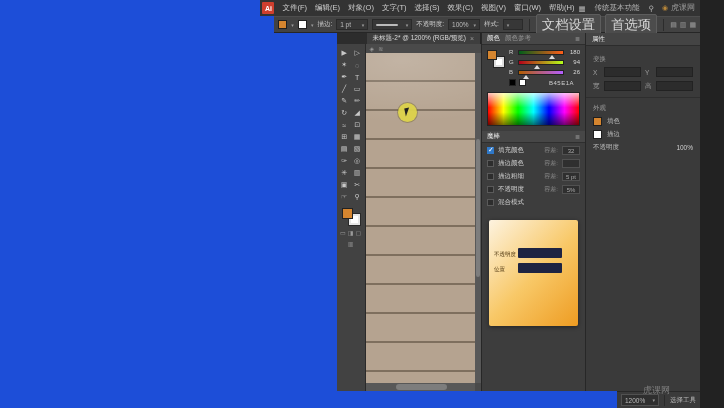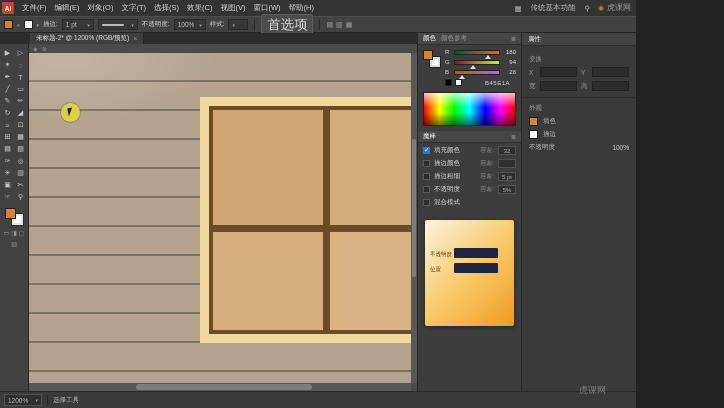--- a/index.html
+++ b/index.html
@@ -1,18 +1,18 @@
 <!DOCTYPE html>
 <html><head>
 <meta charset="utf-8">
 <style>
   * { margin:0; padding:0; box-sizing:border-box; }
   body { background:#222; font-family:"Liberation Sans", sans-serif; }
-  .app { position:relative; width:636px; height:408px; background:#1d4ed8; overflow:hidden;
-         display:flex; flex-direction:column; color:#ccc; }
+  .app { position:relative; width:700px; height:408px; background:#1d4ed8; overflow:hidden;
+         display:flex; flex-direction:column; color:#ccc;align-items:flex-end; }
 
   
   .menubar { height:16px; background:#333; display:flex; align-items:center; font-size:7.5px;
              color:#cfcfcf; flex:0 0 16px; padding-right:40px; }
   .ai-logo { width:12px; height:12px; background:#cf3f2e; color:#fff; font-size:7px; font-weight:bold;
              display:flex; align-items:center; justify-content:center; margin:0 4px 0 2px; border-radius:1px; }
   .menu-item { padding:0 4px; line-height:16px; white-space:nowrap; cursor:default; }
   .mb-right { margin-left:auto; display:flex; align-items:center; gap:5px; margin-right:6px; color:#b5b5b5; }
 
   
@@ -192,20 +192,21 @@
     <span>不透明度:</span>
     <div class="cb-box" style="width:32px">
       <span>100%</span>
       <span class="cb-arrow">▾</span>
     </div>
     <span>样式:</span>
     <div class="cb-box" style="width:20px">
       <span class="cb-arrow">▾</span>
     </div>
     <div class="cb-sep"></div>
+    <button class="cb-btn">文档设置</button>
     <button class="cb-btn">首选项</button>
     <div class="cb-sep"></div>
     <div class="cb-icons">
       <span>▤</span>
       <span>▥</span>
       <span>▦</span>
     </div>
   </div>
 
   <div class="middle">

